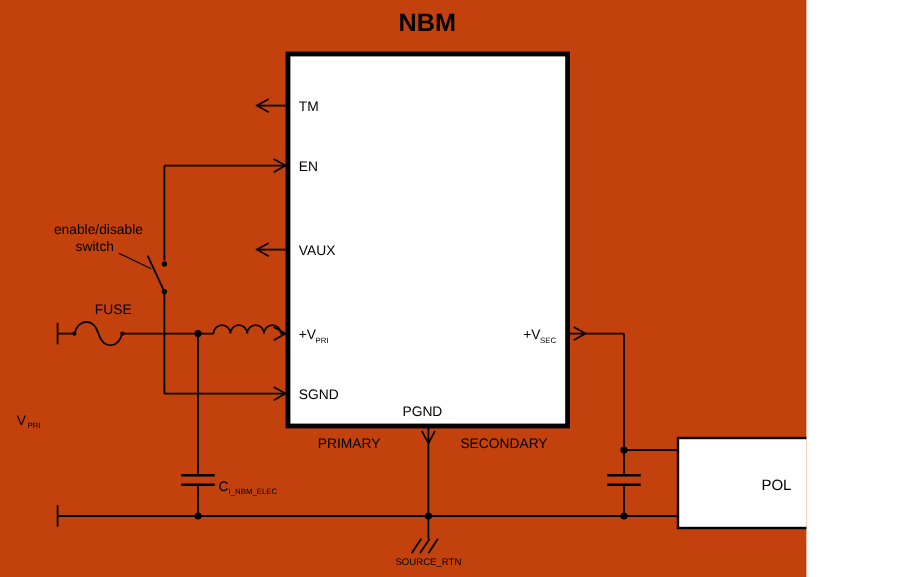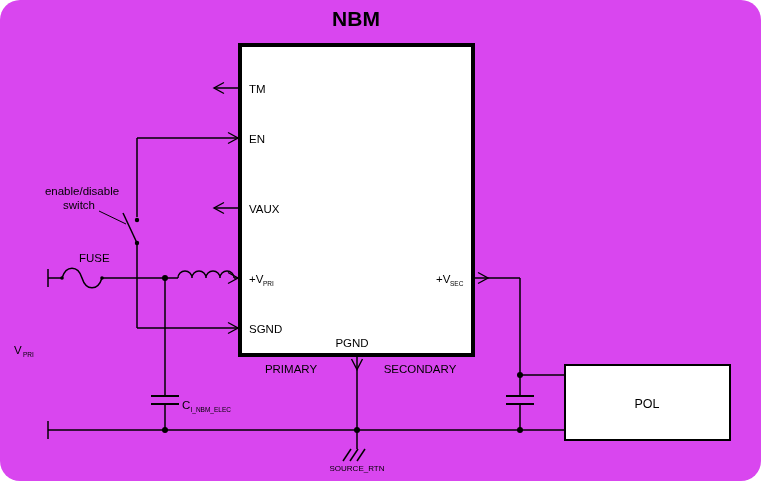--- a/index.html
+++ b/index.html
@@ -2,25 +2,24 @@
 <html><head>
 <meta charset="utf-8">
 <style>
   html, body {
     margin: 0;
     padding: 0;
     background: #ffffff;
   }
   .stage {
     position: relative;
-    width: 761px;
+    width: 672px;
     height: 481px;
-    background: #d946ef;
+    background: #c2410c;
     overflow: hidden;
-    border-radius: 20px;
   }
   svg { display: block; }
   .lbl {
     font-family: "Liberation Sans", sans-serif;
     font-size: 11.5px;
     fill: #000000;
   }
   .title {
     font-size: 21px;
     font-weight: bold;

